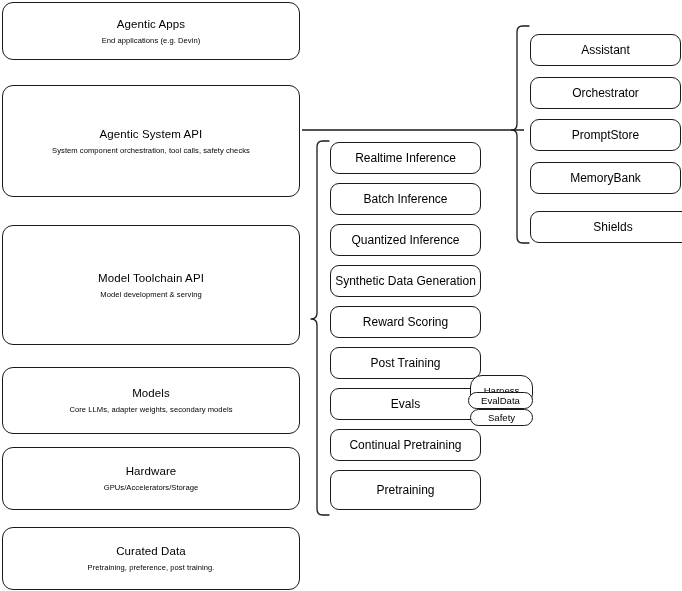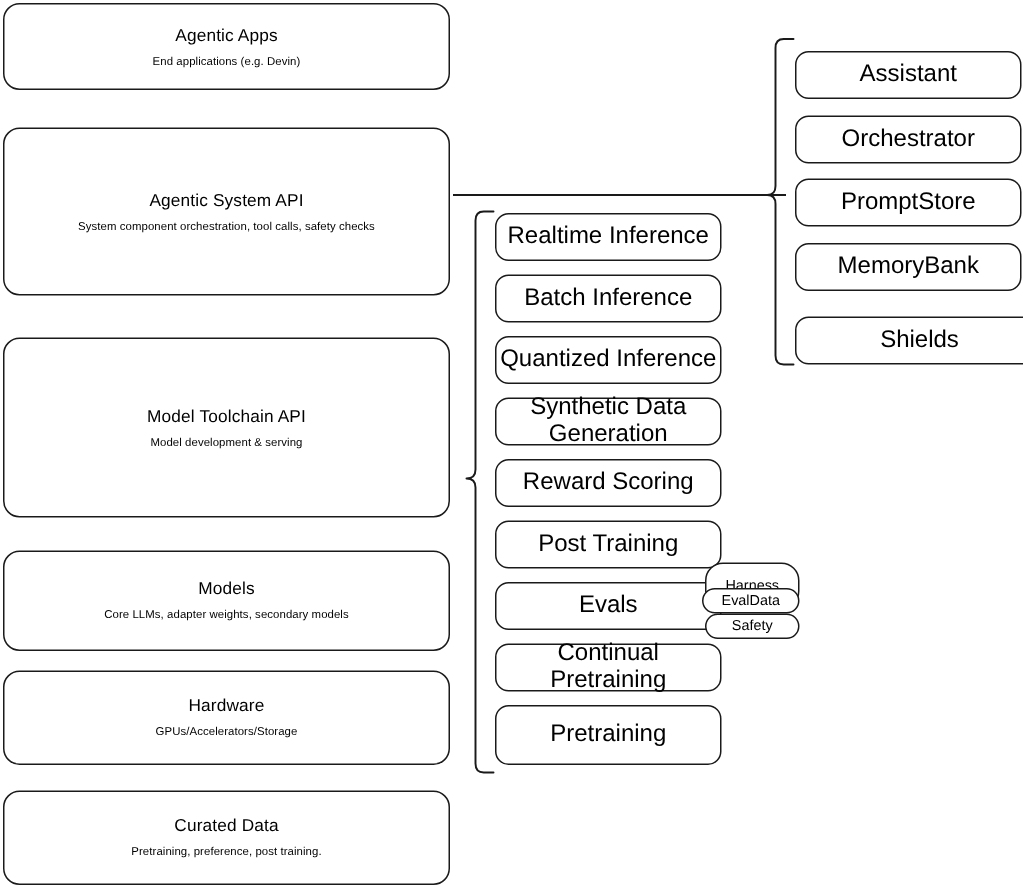--- a/index.html
+++ b/index.html
@@ -44,21 +44,21 @@
   }
   .stack-node {
     position: absolute;
     box-sizing: border-box;
     border: 1.3px solid #1a1a1a;
     border-radius: 9px;
     background: #ffffff;
     display: flex;
     align-items: center;
     justify-content: center;
-    font-size: 16px;
+    font-size: 12px;
     text-align: center;
   }
   .pill {
     position: absolute;
     box-sizing: border-box;
     border: 1.3px solid #1a1a1a;
     border-radius: 12px;
     background: #ffffff;
     display: flex;
     align-items: center;

